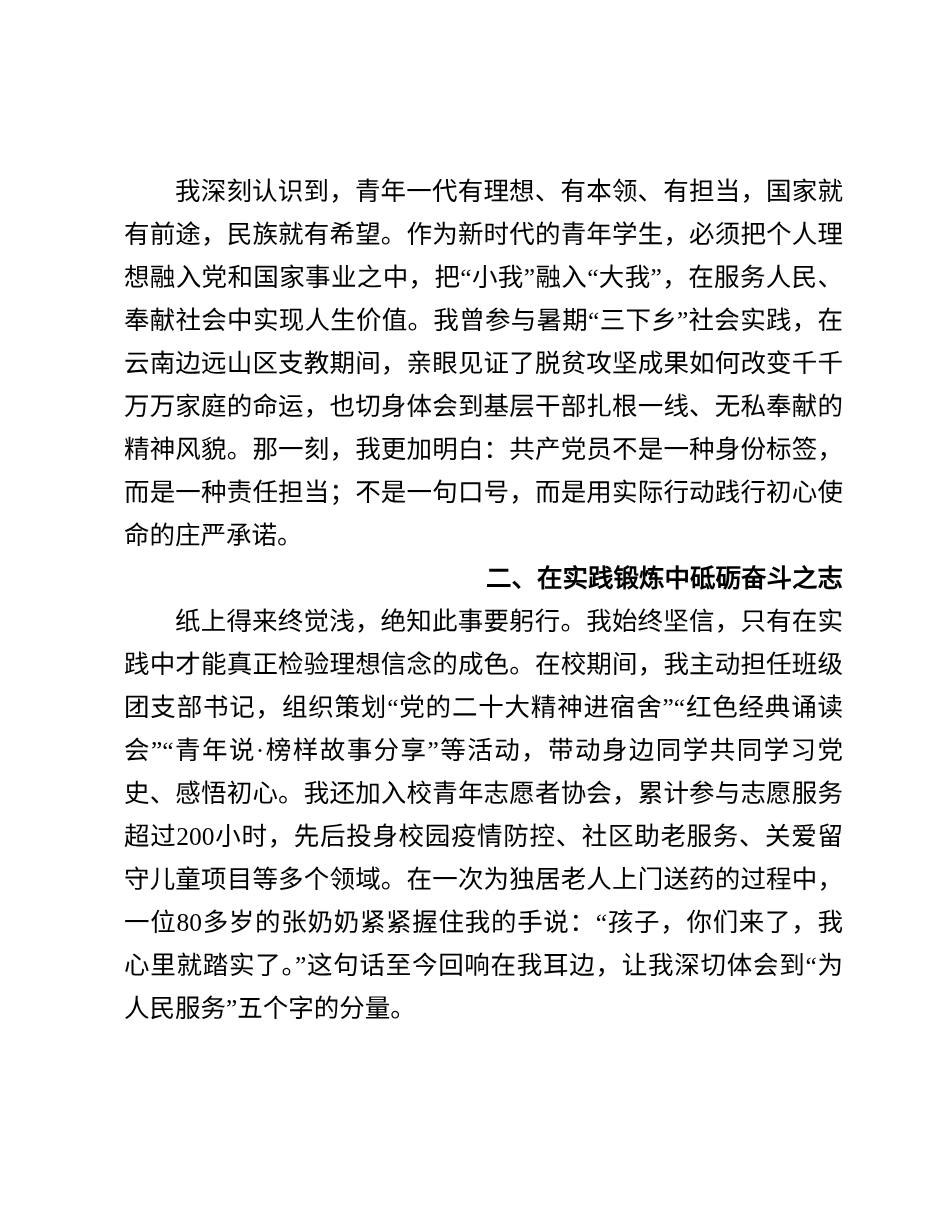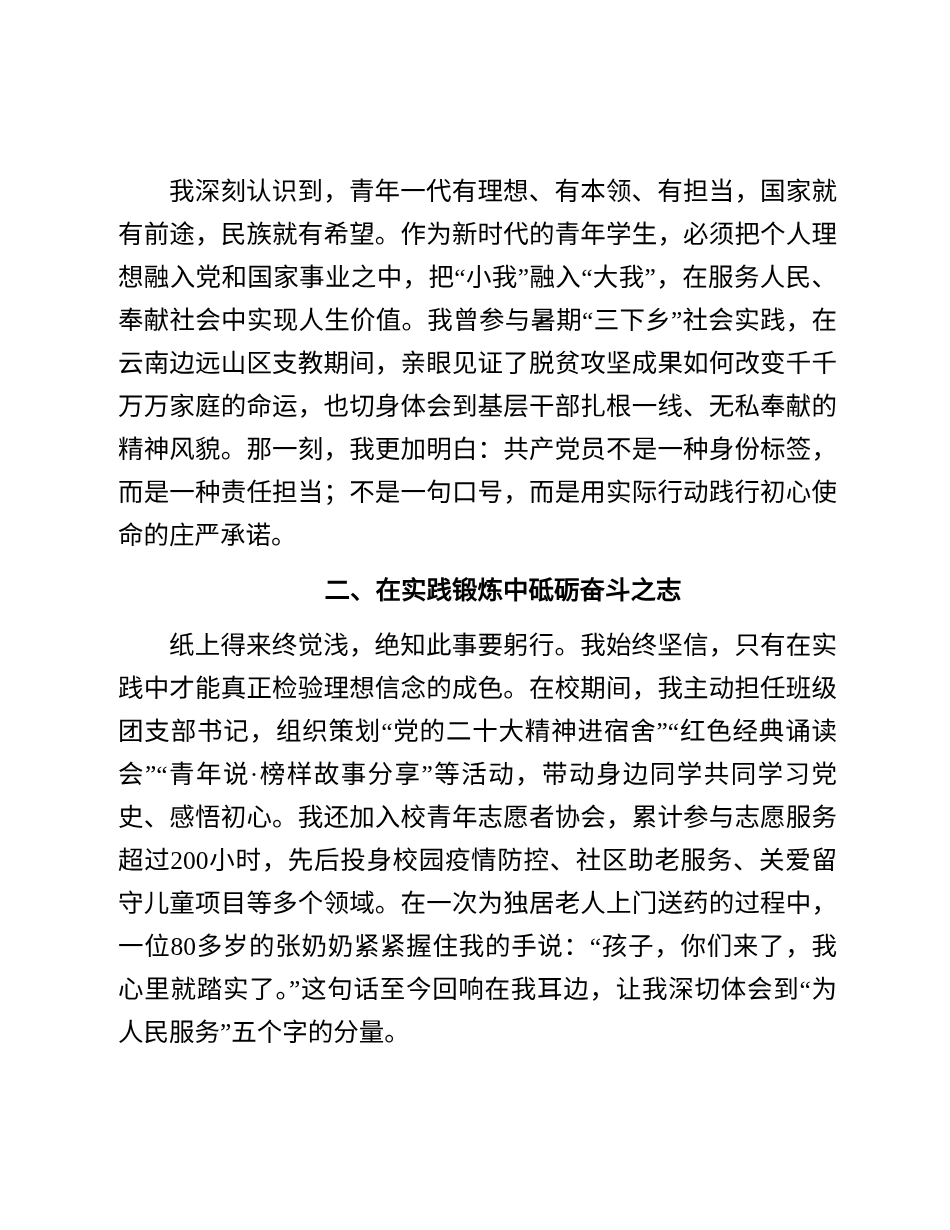--- a/index.html
+++ b/index.html
@@ -14,41 +14,41 @@
   }
   .page {
     position: relative;
     width: 950px;
     height: 1230px;
     background: #ffffff;
     overflow: hidden;
   }
   .doc-content {
     position: absolute;
-    left: 118px;
+    left: 124px;
     top: 170px;
     width: 719px;
     color: #000000;
     font-size: 25.5px;
     line-height: 43px;
     text-align: justify;
     text-justify: inter-ideograph;
     font-family: "Liberation Serif", "DejaVu Serif", serif;
   }
   .body-para {
     margin: 0;
     text-indent: 2em;
   }
   .section-heading {
-    margin: 12px;
+    margin: 0;
     font-size: 25.5px;
     line-height: 43px;
     text-indent: 2em;
     font-weight: 700;
-    text-align: center;
+    text-align: right;
     font-family: "Liberation Sans", "DejaVu Sans", sans-serif;
     color: #000000;
   }
 </style>
 </head>
 <body>
 
 <div class="page">
   <div class="doc-content">
     <p class="body-para">我深刻认识到，青年一代有理想、有本领、有担当，国家就有前途，民族就有希望。作为新时代的青年学生，必须把个人理想融入党和国家事业之中，把“小我”融入“大我”，在服务人民、奉献社会中实现人生价值。我曾参与暑期“三下乡”社会实践，在云南边远山区支教期间，亲眼见证了脱贫攻坚成果如何改变千千万万家庭的命运，也切身体会到基层干部扎根一线、无私奉献的精神风貌。那一刻，我更加明白：共产党员不是一种身份标签，而是一种责任担当；不是一句口号，而是用实际行动践行初心使命的庄严承诺。</p>

